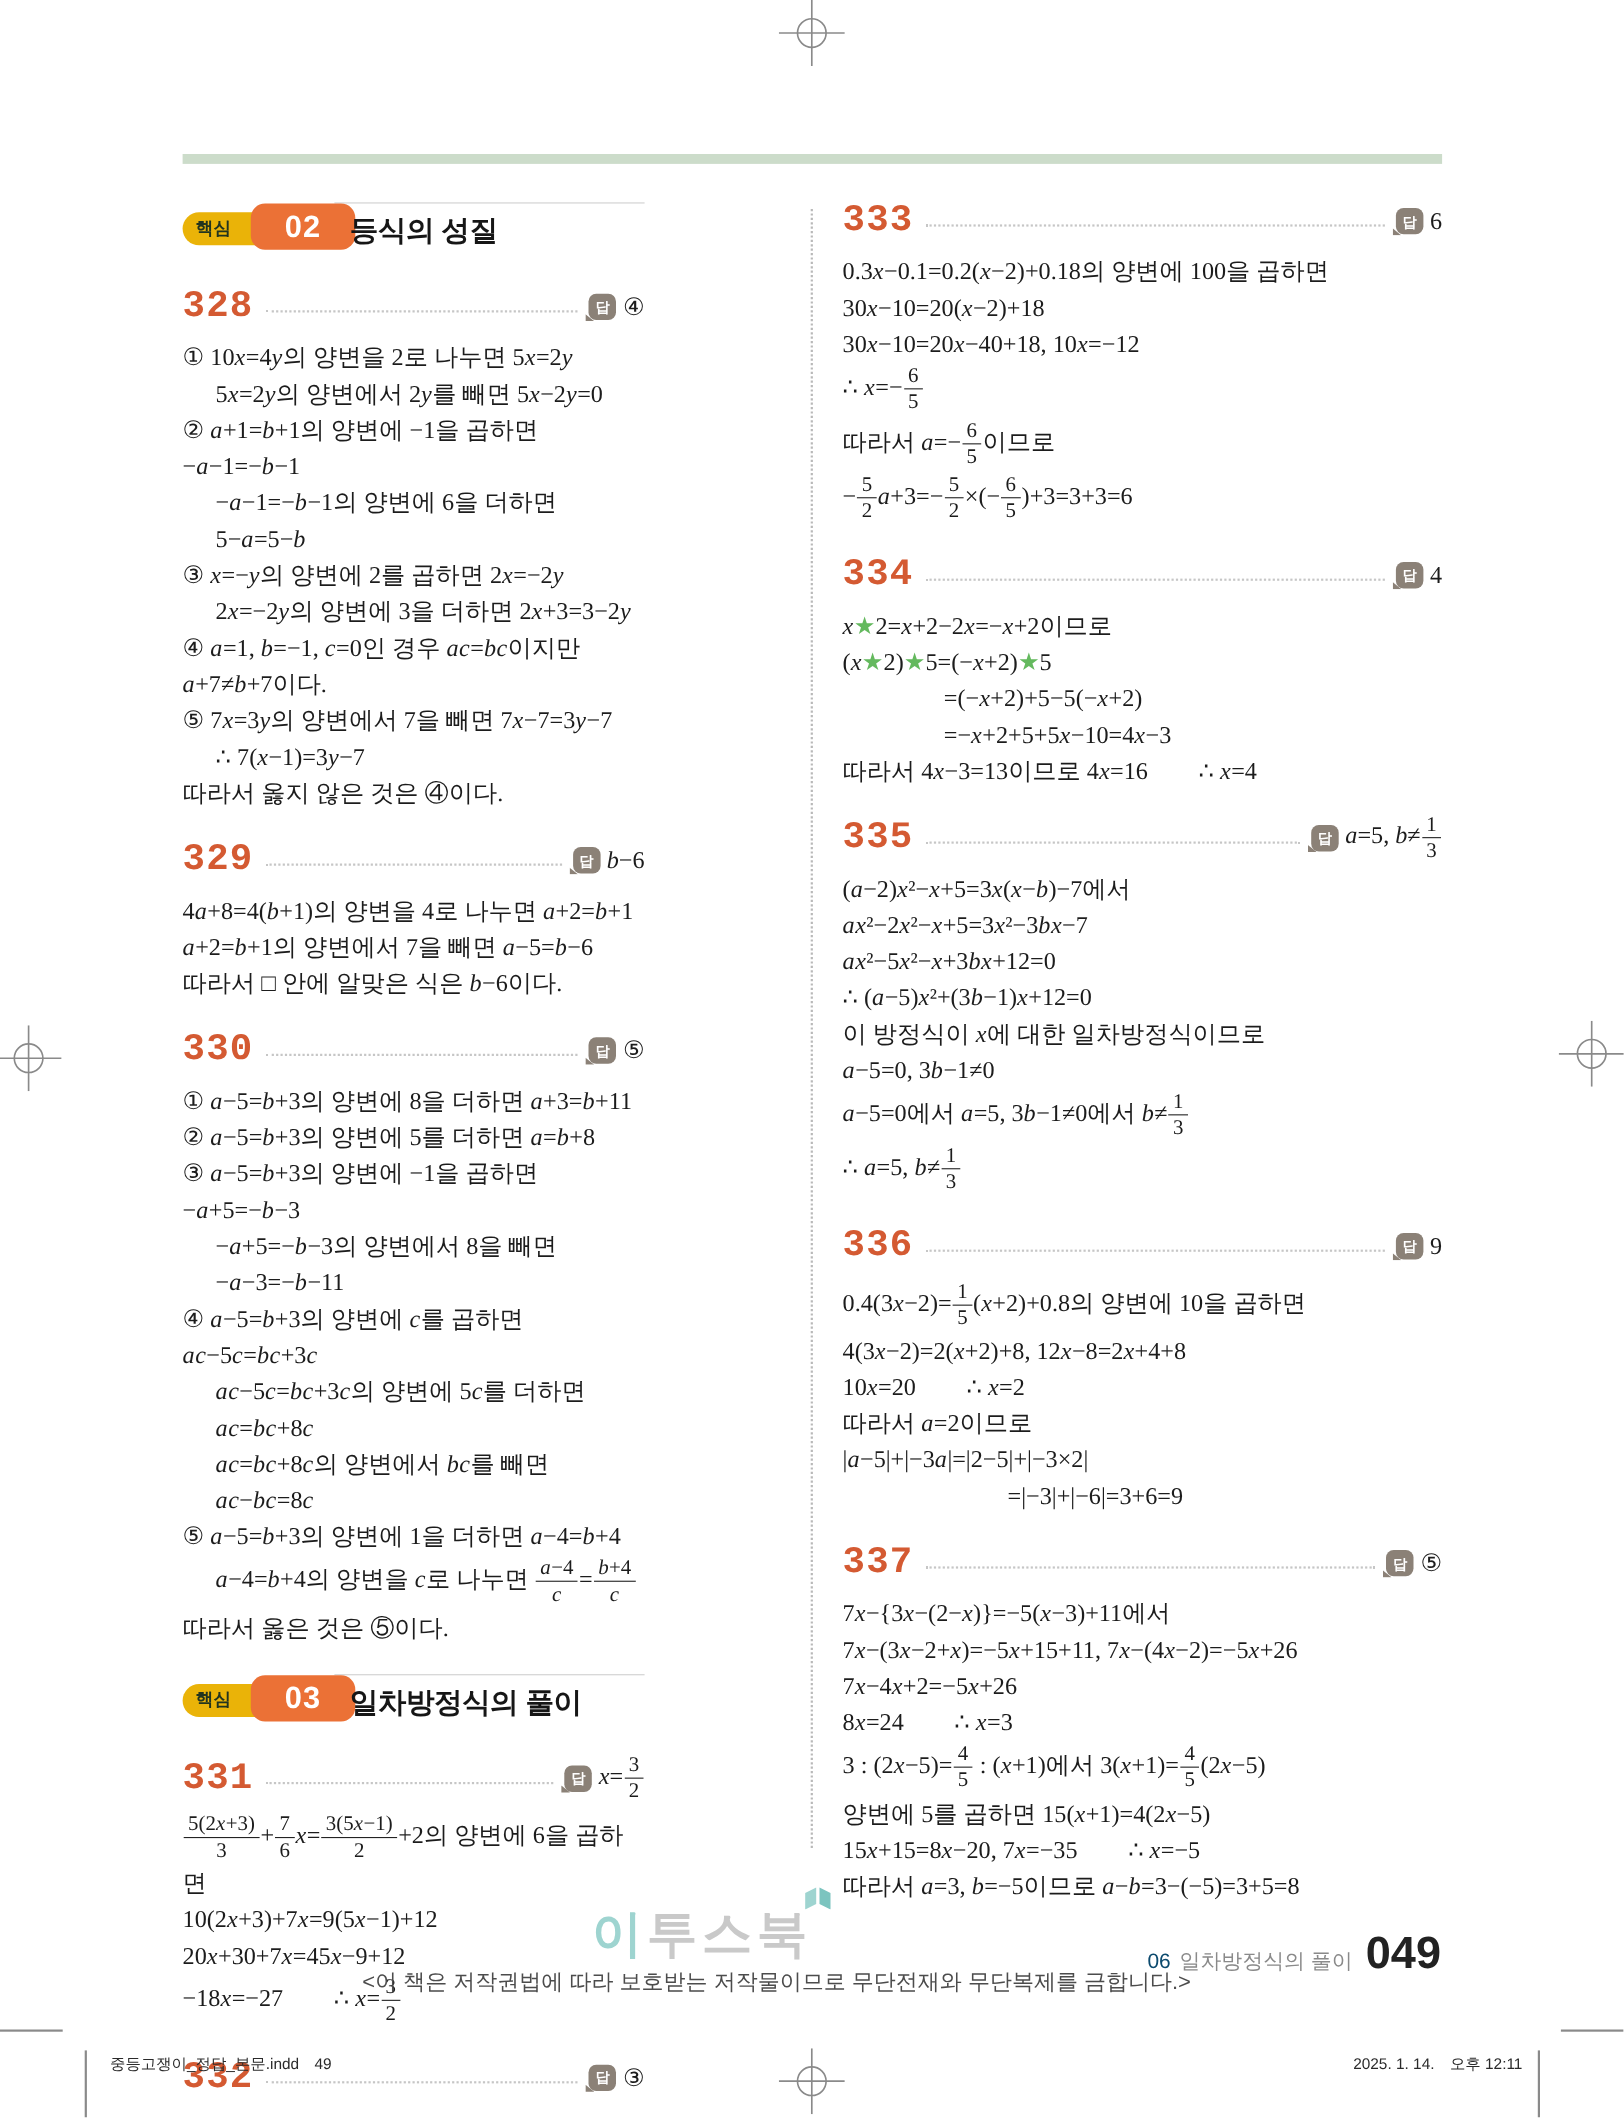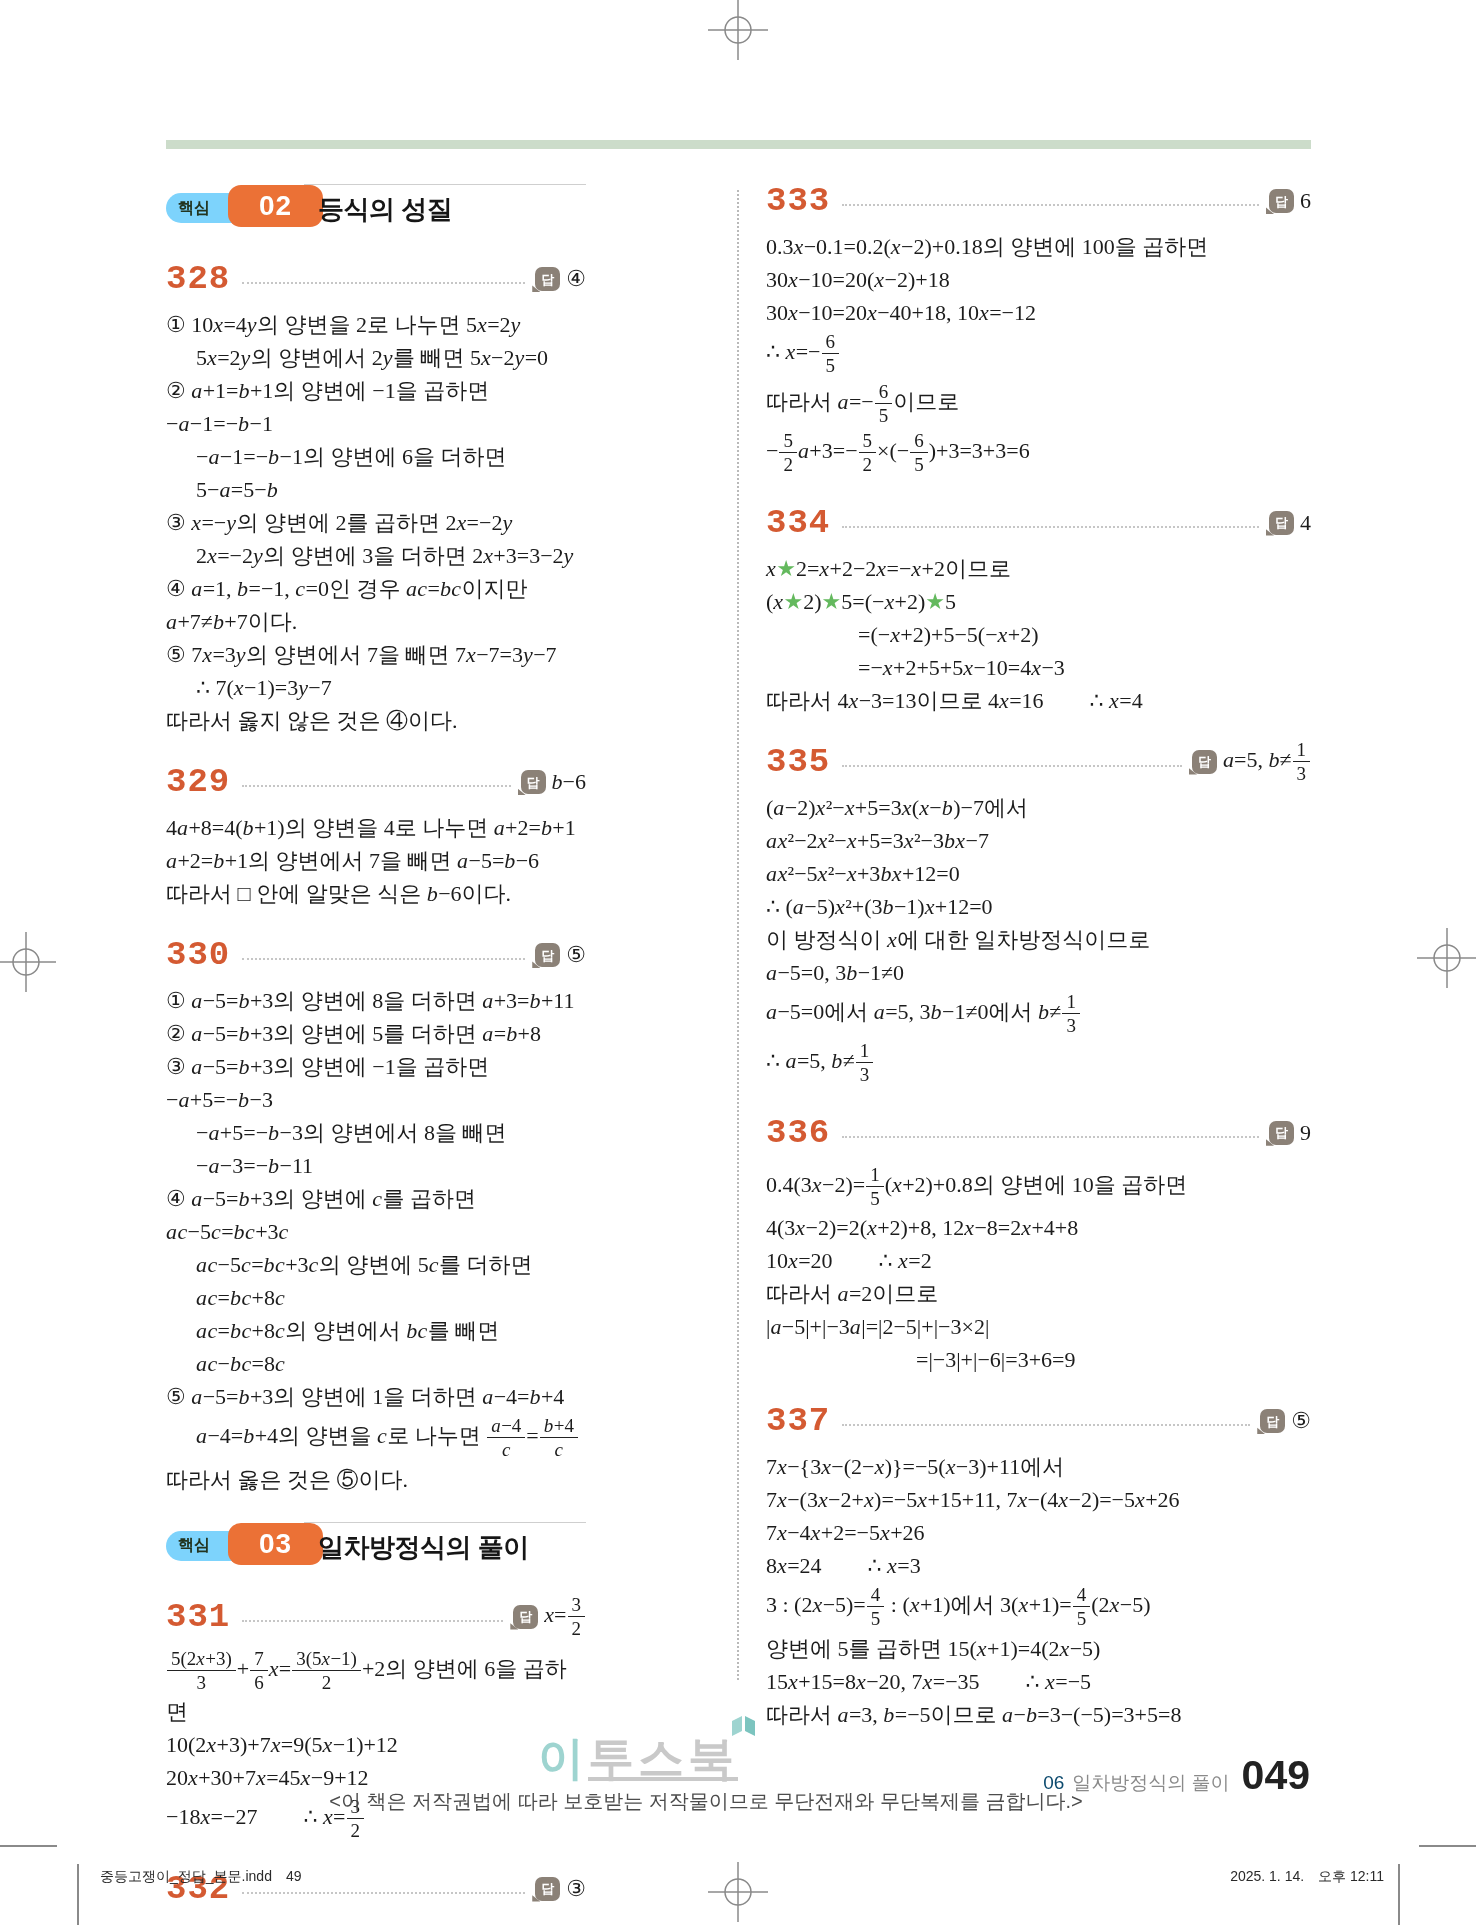--- a/index.html
+++ b/index.html
@@ -13,21 +13,21 @@
   
   .accent-bar { position:absolute; left:166px; top:140px; width:1145px; height:9px; background:#ccdcca; }
   
   .col { position:absolute; top:180px; }
   #col-0 { left:166px; width:420px; }
   #col-1 { left:766px; width:545px; }
   .col-divider { position:absolute; left:737px; top:190px; height:1490px; border-left:2px dotted #b9b9b9; }
   
   .sec-header { position:relative; height:48px; margin:2px 0 28px; }
   .sec-line { position:absolute; top:2px; left:138px; right:0; border-top:1.5px solid #cfcfcf; }
-  .badge-green { position:absolute; left:0; top:11px; width:88px; height:30px; background:#7dd3fc;
+  .badge-green { position:absolute; left:0; top:11px; width:88px; height:30px; background:#eab308;
     border-radius:15px; display:flex; align-items:center; padding-left:12px; box-sizing:border-box;
     font:bold 16px "Liberation Sans",sans-serif; color:#22341f; }
   .badge-orange { position:absolute; left:62px; top:3px; width:95px; height:42px; background:#eb7136;
     border-radius:13px; display:flex; align-items:center; justify-content:center;
     font:bold 28px "Liberation Sans",sans-serif; color:#fff; letter-spacing:1px; }
   .sec-title { position:absolute; left:152px; top:10px; font:bold 26px "Liberation Sans",sans-serif;
     color:#161616; letter-spacing:-0.5px; }
   
   .problem { margin-bottom:24px; }
   .prob-head { display:flex; align-items:center; height:42px; margin-bottom:8px; }
@@ -49,21 +49,21 @@
   .wgap { display:inline-block; width:46px; }
   .star { color:#64b95e; }
   .frac { display:inline-block; vertical-align:middle; text-align:center;
     font-size:19px; line-height:1.12; padding:2px 1px; }
   .frac .fnum { display:block; border-bottom:1.4px solid #222; padding:0 4px 1px; }
   .frac .fden { display:block; padding:1px 4px 0; }
   
   .logo { position:absolute; left:538px; top:1728px; font:bold 46px "Liberation Sans",sans-serif;
     letter-spacing:4px; white-space:nowrap; }
   .logo-first { color:#9ed4d0; }
-  .logo-rest { color:#c9c9c9;text-decoration:underline; }
+  .logo-rest { color:#c9c9c9; }
   .logo svg { position:absolute; right:-18px; top:-14px; }
   .copyright { position:absolute; left:166px; top:1788px; width:1080px; text-align:center;
     font:20px "Liberation Sans",sans-serif; color:#4c4c4c; }
   .chapterinfo { position:absolute; top:1752px; right:166px; display:flex; align-items:baseline;
     gap:8px; font-family:"Liberation Sans",sans-serif; }
   .ch-num { font-weight:normal; font-size:19px; color:#0c4a6e; }
   .ch-title { font-size:19px; color:#8a8a8a; }
   .ch-page { font-weight:bold; font-size:41px; color:#222; margin-left:4px; }
   .imprint { position:absolute; top:1868px; font:14px "Liberation Sans",sans-serif; color:#2a2a2a; }
   #imprint-left { left:100px; }

